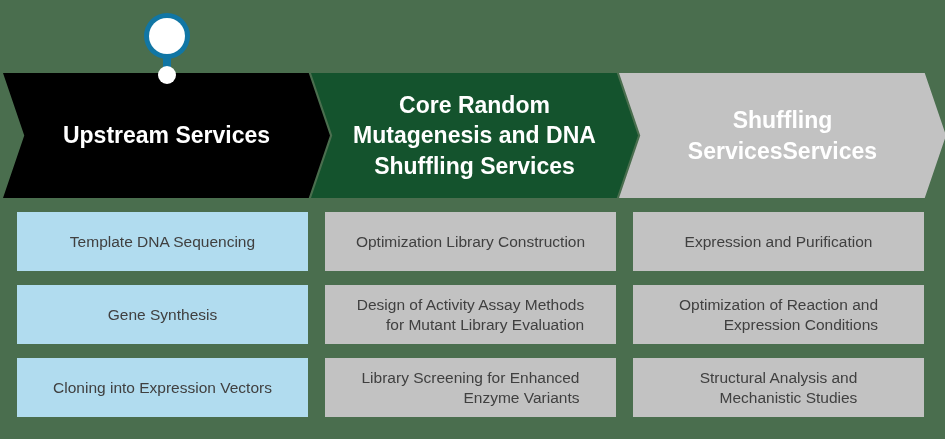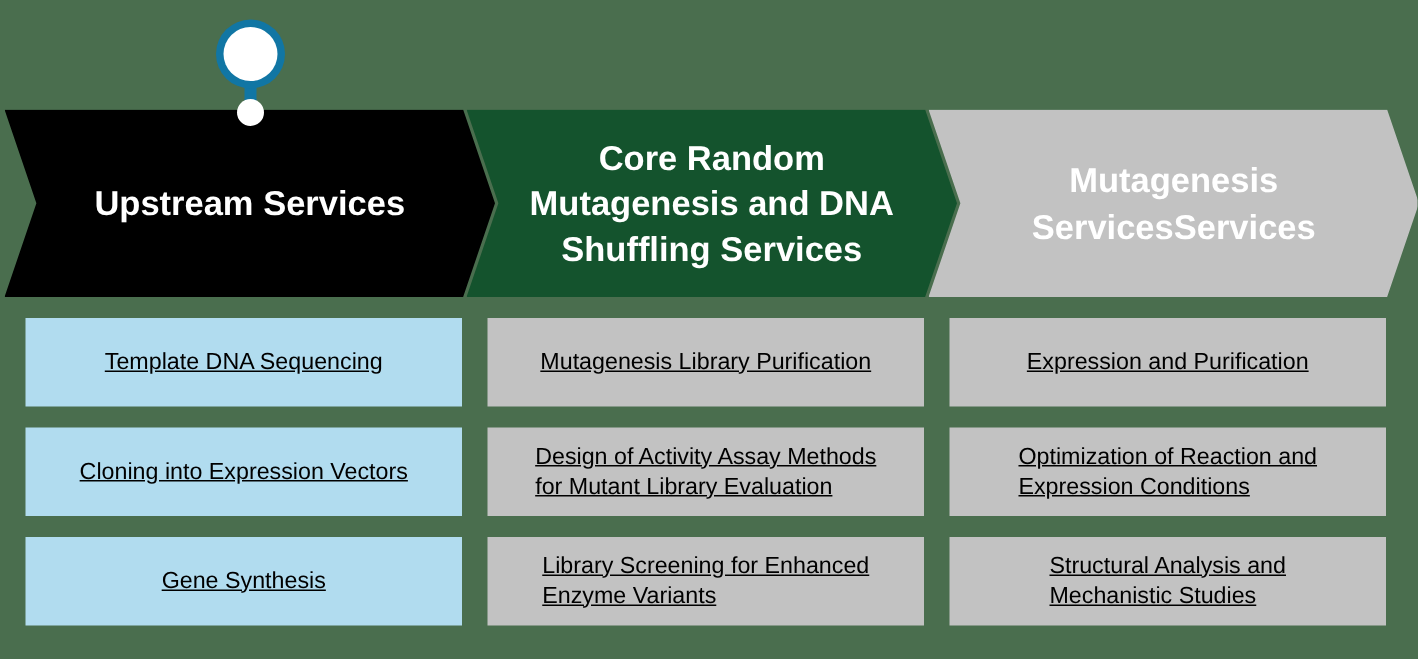--- a/index.html
+++ b/index.html
@@ -75,27 +75,26 @@
   .col-3 { left: 633px; }
 
   .item {
     width: 100%;
     box-sizing: border-box;
     height: 59px;
     margin-bottom: 14px;
     display: flex;
     align-items: center;
     justify-content: center;
-    text-align: left;
-    color: #000000;
+    text-align: right;
+    color: #404040;
     font-size: 15.5px;
     line-height: 1.28;
     padding: 0 8px;
     white-space: pre-line;
-    text-decoration: underline;
   }
   .item:last-child { margin-bottom: 0; }
   .item-blue { background: #b1dcef; }
   .item-gray { background: #c2c2c2; }
 </style>
 </head>
 <body>
 
 <div id="diagram">
 
@@ -105,42 +104,42 @@
       <div class="chevron-label">Upstream Services</div>
     </div>
 
     <div class="chevron chevron-2">
       <div class="chevron-label">Core Random
 Mutagenesis and DNA
 Shuffling Services</div>
     </div>
 
     <div class="chevron chevron-3">
-      <div class="chevron-label">Mutagenesis
+      <div class="chevron-label">Shuffling
 ServicesServices</div>
     </div>
   </div>
 
   <div class="pin">
     <svg width="60" height="84" viewBox="0 0 60 84" xmlns="http://www.w3.org/2000/svg">
       <rect x="26" y="38" width="8" height="30" fill="#1176a4"></rect>
       <circle cx="30" cy="28" r="23" fill="#1176a4"></circle>
       <circle cx="30" cy="28" r="18" fill="#ffffff"></circle>
       <circle cx="30" cy="67" r="9" fill="#ffffff"></circle>
     </svg>
   </div>
 
   <div class="col col-1">
     <div class="item item-blue">Template DNA Sequencing</div>
+    <div class="item item-blue">Gene Synthesis</div>
     <div class="item item-blue">Cloning into Expression Vectors</div>
-    <div class="item item-blue">Gene Synthesis</div>
   </div>
 
   <div class="col col-2">
-    <div class="item item-gray">Mutagenesis Library Purification</div>
+    <div class="item item-gray">Optimization Library Construction</div>
     <div class="item item-gray">Design of Activity Assay Methods
 for Mutant Library Evaluation</div>
     <div class="item item-gray">Library Screening for Enhanced
 Enzyme Variants</div>
   </div>
 
   <div class="col col-3">
     <div class="item item-gray">Expression and Purification</div>
     <div class="item item-gray">Optimization of Reaction and
 Expression Conditions</div>

